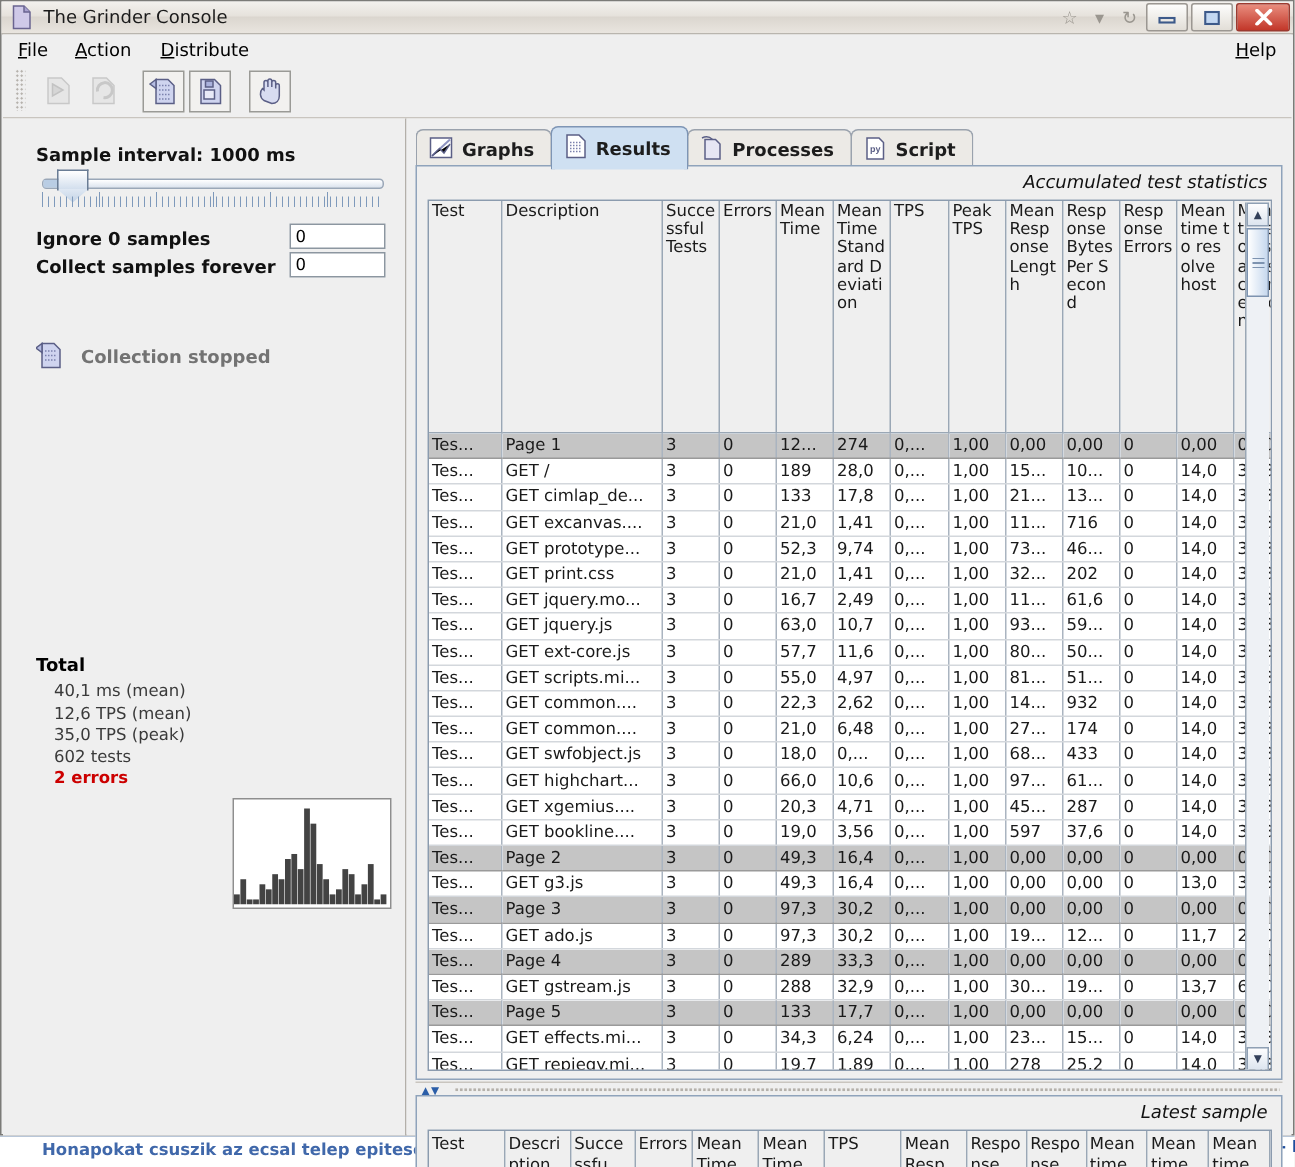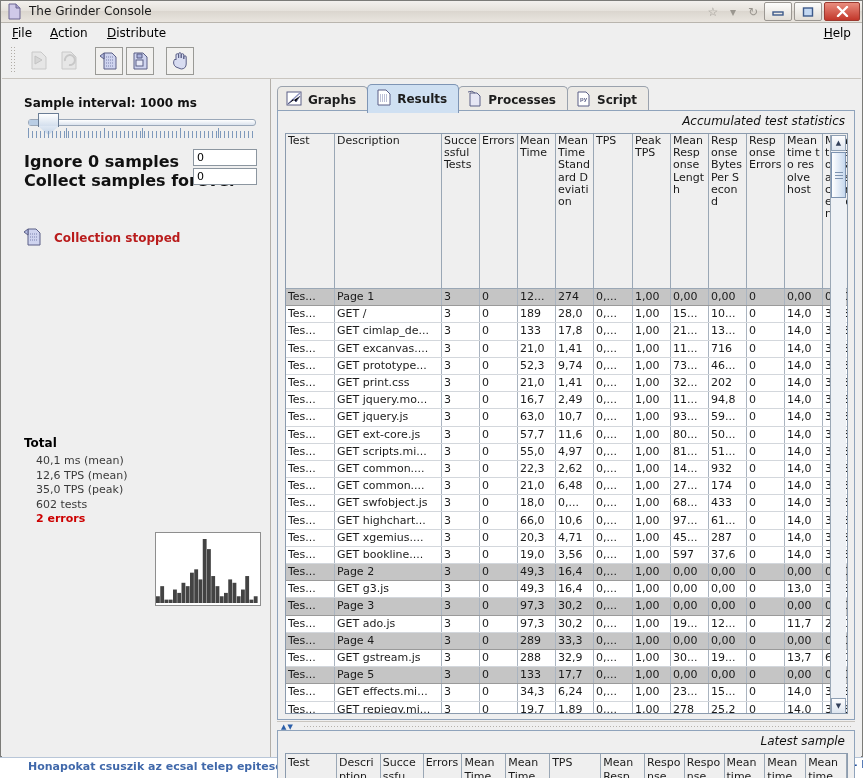--- a/index.html
+++ b/index.html
@@ -55,28 +55,28 @@
   .slider-knob{position:absolute;left:36px;top:34px;width:19px;height:13px;
      background:linear-gradient(to bottom,#ffffff,#cfdcec);border:1px solid #6a7d95;border-bottom:none;}
   .slider-knob:after{content:"";position:absolute;left:-1px;top:12px;width:19px;height:9px;
      background:linear-gradient(to bottom,#dfe8f3,#c3d3e6);border-left:1px solid #6a7d95;border-right:1px solid #6a7d95;
      clip-path:polygon(0 0,100% 0,50% 100%);}
   .ticks{position:absolute;left:26px;top:52px;width:228px;height:7px;
     background-image:repeating-linear-gradient(to right,#7e99bb 0 1px,transparent 1px 4px);}
   .ticks-major{position:absolute;left:26px;top:49px;width:228px;height:10px;
     background-image:repeating-linear-gradient(to right,#7e99bb 0 1px,transparent 1px 38px);}
 
-  .fld-row{position:absolute;font-size:16px;font-weight:bold;color:#111;}
+  .fld-row{position:absolute;font-size:12px;font-weight:bold;color:#111;}
   .r1{left:22px;top:73px;} .r2{left:22px;top:92px;}
   .fld{position:absolute;left:191px;width:64px;height:17px;border:1px solid #8c96a0;background:#fff;
        font-size:11px;padding:0 3px;box-sizing:border-box;line-height:16px;}
   .f1{top:70px;} .f2{top:89px;}
 
   .status-ico{position:absolute;left:22px;top:148px;width:18px;height:19px;}
-  .status-txt{position:absolute;left:52px;top:152px;font-size:12px;font-weight:bold;color:#b91c1c;text-align:center;}
+  .status-txt{position:absolute;left:52px;top:152px;font-size:12px;font-weight:bold;color:#737373;text-align:center;}
 
   .tps-big{position:absolute;left:20px;top:270px;font-size:39px;font-weight:bold;font-style:italic;color:#000;letter-spacing:-1px;}
   .total-lbl{position:absolute;left:22px;top:357px;font-size:12px;font-weight:bold;color:#000;}
   .total-list{position:absolute;left:34px;top:375px;font-size:11px;color:#3a3a3a;line-height:14.6px;}
   .total-list .err{color:#cc0000;font-weight:bold;}
   .spark{position:absolute;left:153px;top:453px;width:104px;height:72px;border:1px solid #8e8e8e;background:#fff;}
   .spark svg{display:block;}
 
   
   .rightpane{position:absolute;left:270px;top:78px;width:590px;height:678px;background:#efefef;}
@@ -429,21 +429,21 @@
               <tr class="">
                 <td style="width: 44px;">Tes...</td>
                 <td style="width: 102px;">GET jquery.mo...</td>
                 <td style="width: 33px;">3</td>
                 <td style="width: 33px;">0</td>
                 <td style="width: 33px;">16,7</td>
                 <td style="width: 33px;">2,49</td>
                 <td style="width: 34px;">0,...</td>
                 <td style="width: 33px;">1,00</td>
                 <td style="width: 33px;">11...</td>
-                <td style="width: 33px;">94,8</td>
+                <td style="width: 33px;">61,6</td>
                 <td style="width: 33px;">0</td>
                 <td style="width: 33px;">14,0</td>
                 <td style="width: 33px;">35,3</td>
               </tr>
               <tr class="">
                 <td style="width: 44px;">Tes...</td>
                 <td style="width: 102px;">GET jquery.js</td>
                 <td style="width: 33px;">3</td>
                 <td style="width: 33px;">0</td>
                 <td style="width: 33px;">63,0</td>

